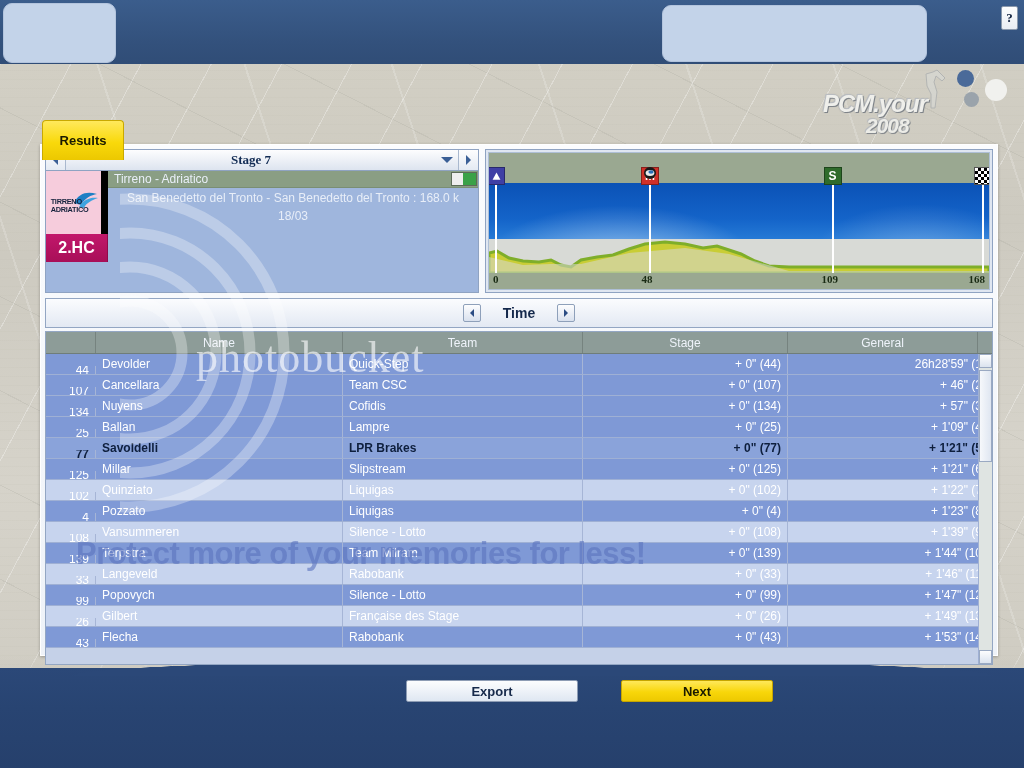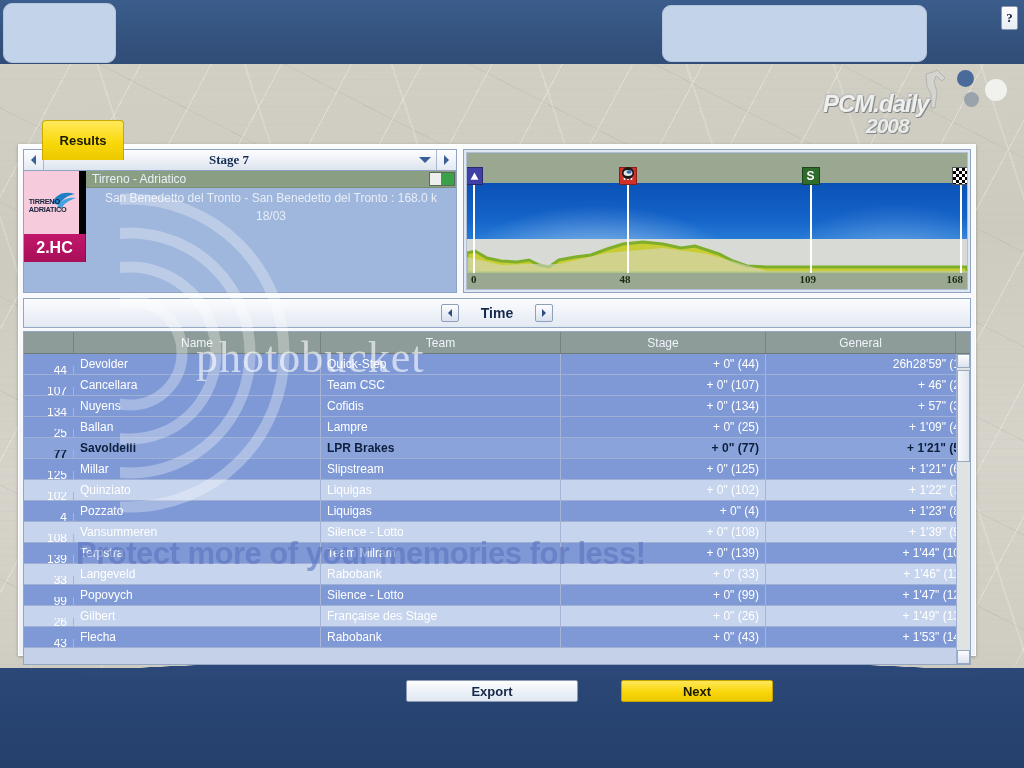--- a/index.html
+++ b/index.html
@@ -99,21 +99,21 @@
     border-bottom: none;
     border-radius: 4px 4px 0 0;
     font: bold 13px "Liberation Sans", sans-serif;
     color: #1a1a00;
     display: flex; align-items: center; justify-content: center;
     cursor: pointer;
     z-index: 4;
   }
 
   .window {
-    position: absolute; left: 18px; top: 144px;
+    position: absolute; left: 40px; top: 144px;
     width: 958px; height: 512px;
     background: linear-gradient(180deg, #fbfcfe 0%, #eef2f8 100%);
     border: 1px solid #ffffff;
     box-shadow: 0 1px 3px rgba(0,0,0,.28);
     padding: 4px;
   }
 
   
   .top-row { display: flex; gap: 6px; height: 144px; }
 
@@ -392,21 +392,21 @@
 
   <div class="top-panel top-panel-left"></div>
   <div class="top-panel top-panel-right"></div>
 
   <div class="help-btn">?</div>
 
   <svg class="pcm-rider" viewBox="0 0 32 46">
     <path d="M18 4 L22 2 L30 10 L27 13 L21 8 L19 14 L22 24 L20 40 L16 40 L16 26 L12 18 L11 6 Z" fill="#d9dbd8" stroke="#9aa0a6" stroke-width="1"></path>
   </svg>
   <div class="pcm-logo">
-    <span>PCM.daily</span>
+    <span>PCM.your</span>
     <span class="l2">2008</span>
   </div>
 
   <div class="tab-results">Results</div>
 
   <div class="window">
 
     <div class="top-row">
 
       <div class="stage-panel">

